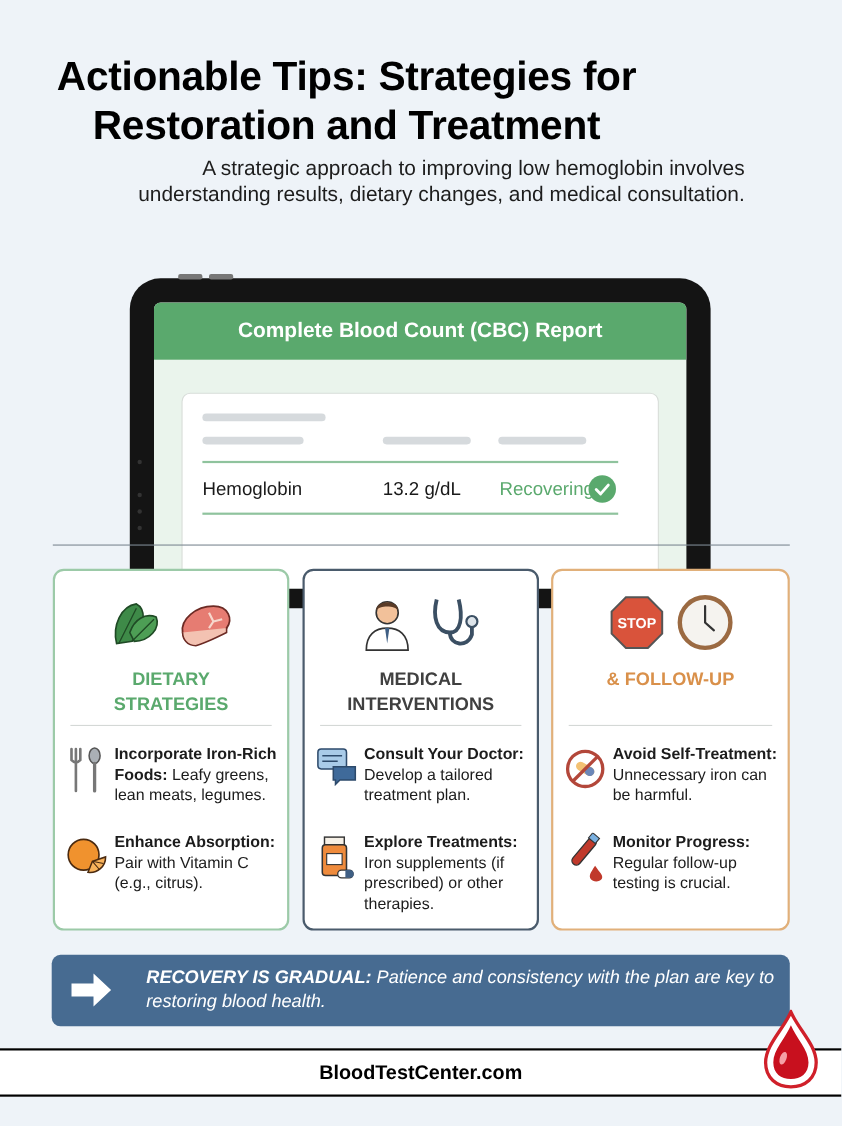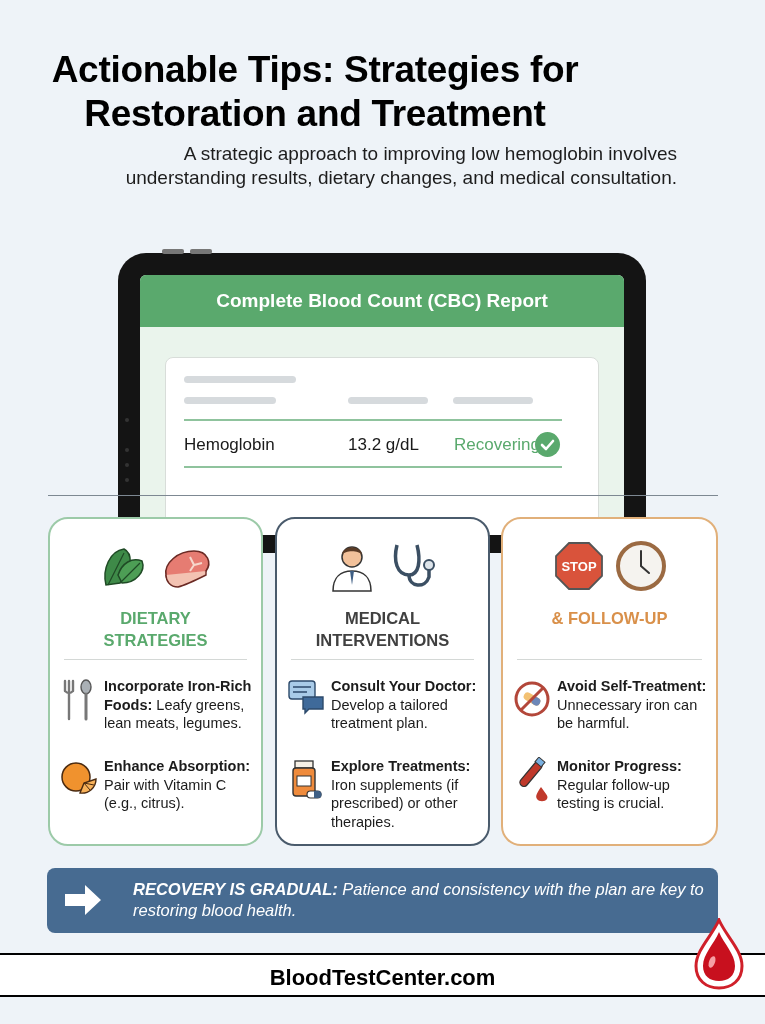--- a/index.html
+++ b/index.html
@@ -45,21 +45,21 @@
     position: absolute; left: 369px; top: 74px; width: 25px; height: 25px;
     border-radius: 50%; background: #5aa96d;
   }
   .check svg { width: 25px; height: 25px; }
   .divider-line {
     position: absolute; left: 48px; top: 495px; width: 670px; height: 1px; background: #7d8892;
   }
   
   .card {
     position: absolute; top: 517px; height: 329px; background: #fff;
-    border-radius: 20px; border: 2px solid;
+    border-radius: 10px; border: 2px solid;
   }
   .card .icons { position: absolute; top: 20px; left: 0; width: 100%; height: 54px; display: flex; justify-content: center; gap: 8px; }
   .card .icons svg { width: 54px; height: 54px; }
   .card-title {
     position: absolute; top: 88px; left: 0; width: 100%; text-align: center;
     font-size: 16.5px; font-weight: bold; line-height: 22px;
   }
   .card-sep { position: absolute; top: 140px; left: 14px; right: 14px; height: 1px; background: #d4d8d6; }
   .item { position: absolute; left: 10px; right: 6px; }
   .item .ico { position: absolute; left: 0; top: 0; width: 40px; height: 46px; }
@@ -72,21 +72,21 @@
     background: #476b91; border-radius: 8px; color: #fff; font-style: italic;
   }
   .banner .arrow { position: absolute; left: 16px; top: 14px; width: 40px; height: 36px; }
   .banner .btxt { position: absolute; left: 86px; top: 11px; right: 14px; font-size: 16.5px; line-height: 21px; }
   .footer-bar {
     position: absolute; left: 0; top: 953px; width: 765px; height: 44px;
     border-top: 2px solid #000; border-bottom: 2px solid #000; background: #fff;
   }
   .footer-text {
     position: absolute; left: 0; width: 765px; top: 10px; text-align: center;
-    font-size: 22px; font-weight: bold; color: #000;
+    font-size: 18px; font-weight: bold; color: #000;
   }
   .drop { position: absolute; left: 692px; top: 918px; width: 54px; height: 72px; }
 </style>
 </head>
 <body>
 
 <div class="title">
   <div>Actionable Tips: Strategies for</div>
   <div>Restoration and Treatment</div>
 </div>

